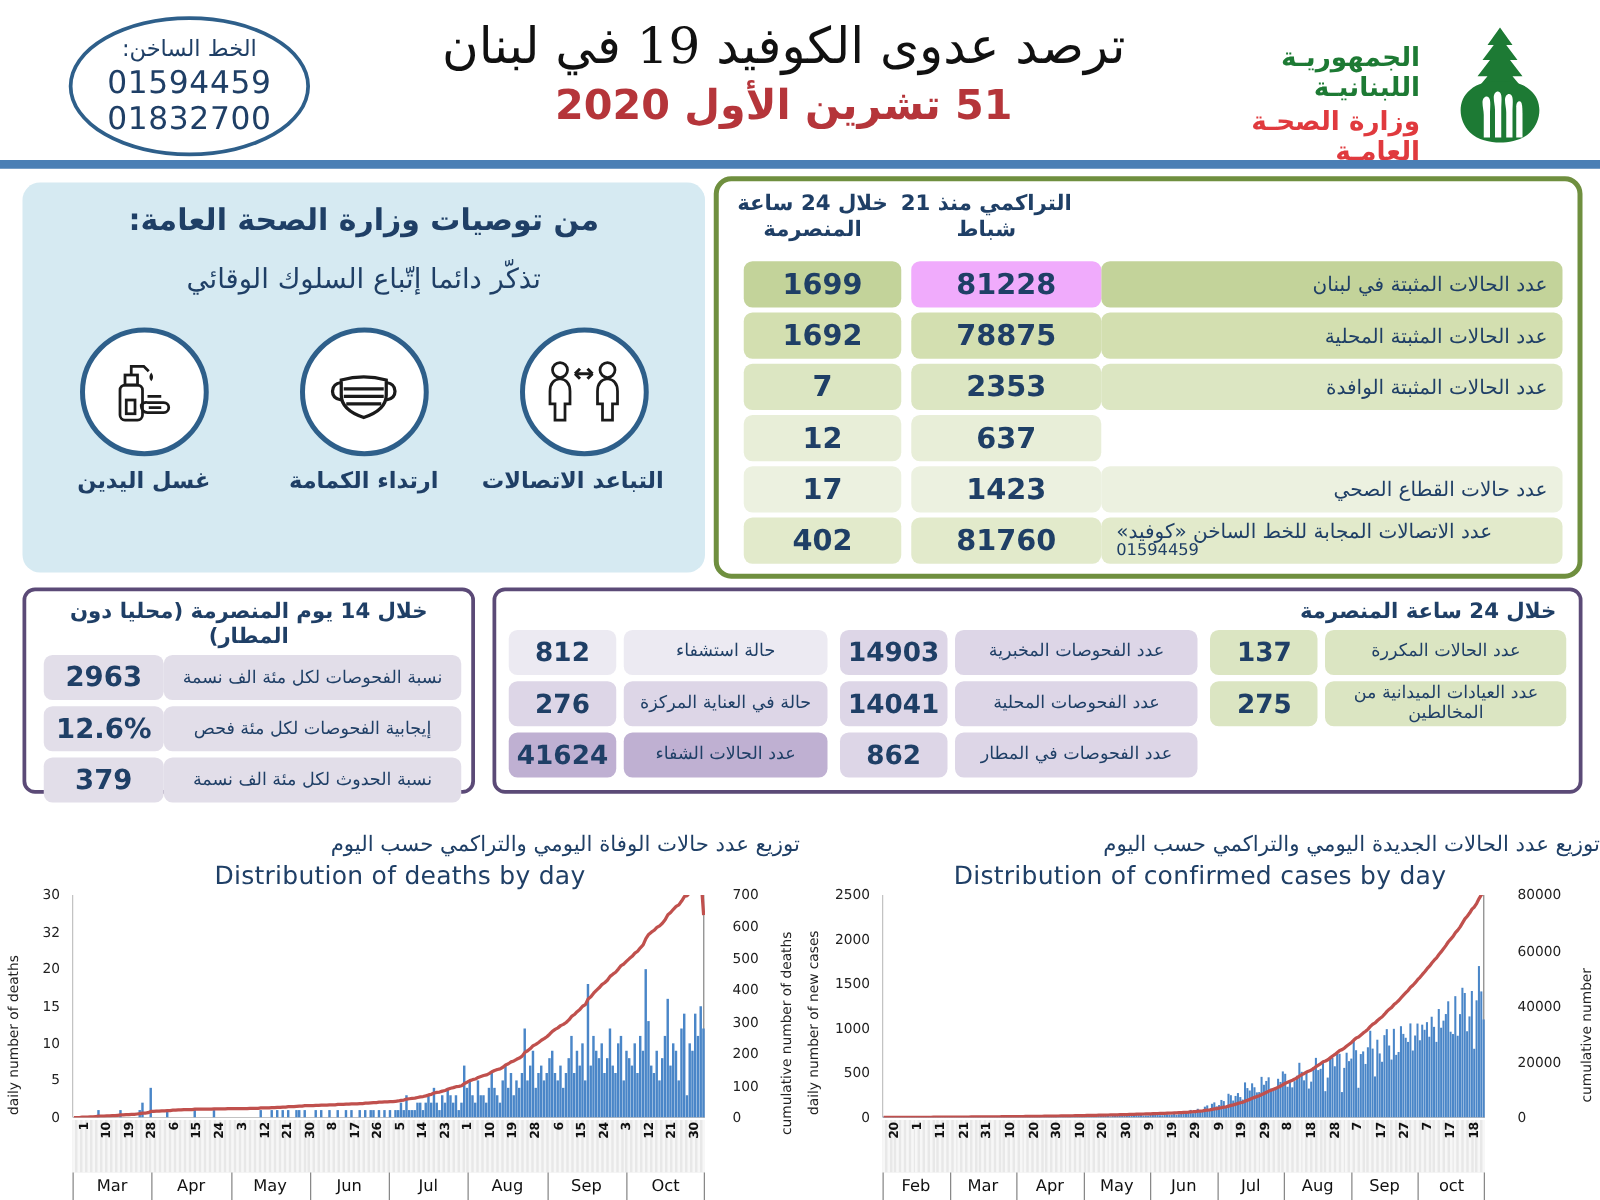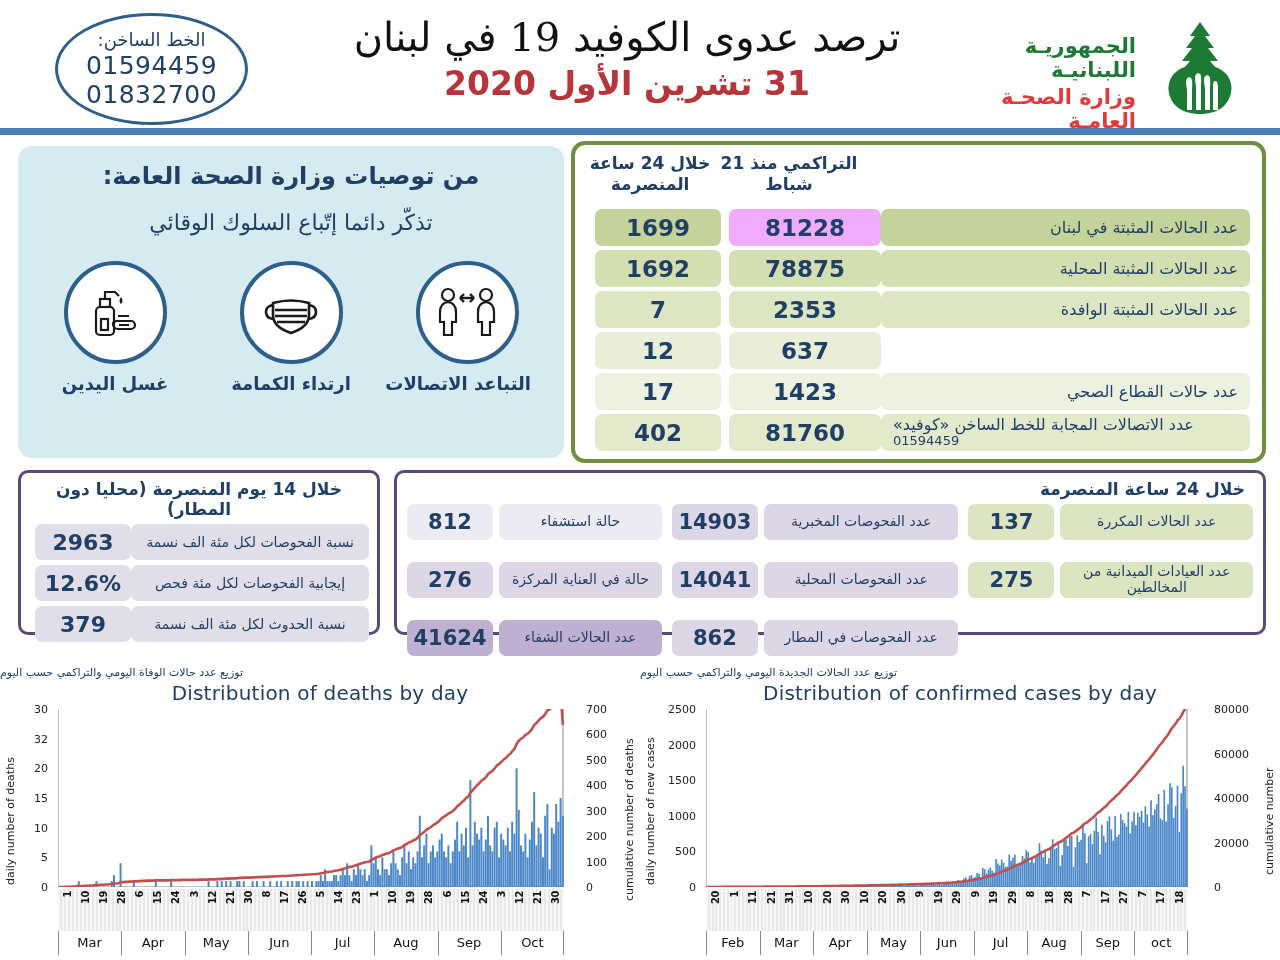--- a/index.html
+++ b/index.html
@@ -132,21 +132,21 @@
     position: absolute; left: 394px; top: 470px;
     width: 872px; height: 165px;
     border: 3px solid #5b4a77; border-radius: 10px; background: #fff;
     padding: 6px 10px;
   }
   .p24-title {
     text-align: right; font-size: 17px; font-weight: bold;
     color: #1f3f66; direction: rtl; margin-bottom: 5px; padding-right: 8px;
   }
   .p24-cols { display: flex; flex-direction: row-reverse; gap: 10px; }
-  .p24-col { display: flex; flex-direction: column; gap: 22px; }
+  .p24-col { display: flex; flex-direction: column; gap: 5px; }
   .col-a { width: 288px; }
   .col-b { width: 290px; }
   .col-c { width: 258px; }
   .p24-row { display: flex; flex-direction: row-reverse; align-items: center; gap: 6px; }
   .p24-val {
     width: 86px; height: 36px; border-radius: 7px;
     display: flex; align-items: center; justify-content: center;
     font-size: 21px; font-weight: bold; color: #1f3f66;
   }
   .p24-lbl {
@@ -158,21 +158,21 @@
   .sh-1 { background: #eceaf2; }
   .sh-2 { background: #ddd6e7; }
   .sh-3 { background: #bfb0d2; }
   .sh-g { background: #dbe5c2; }
 
   
   .chart-box { position: absolute; top: 660px; width: 640px; height: 300px; }
   .chart-left { left: 0; }
   .chart-right { left: 640px; }
   .ch-title-ar {
-    text-align: left; font-size: 11px; color: #1f3f66;
+    text-align: right; font-size: 17px; color: #1f3f66;
     direction: rtl; margin-top: 6px;
   }
   .ch-title-en {
     text-align: center; font-size: 20px; color: #1f3f66;
     direction: ltr; margin-top: 2px; letter-spacing: .2px;
   }
   .plot-area { position: relative; margin-top: 4px; height: 230px; direction: ltr; }
   .ylab-left, .ylab-right {
     position: absolute; font-size: 11px; color: #222;
     writing-mode: vertical-rl; transform: rotate(180deg);
@@ -212,21 +212,21 @@
   <div class="header">
 
     <div class="hotline-oval">
       <div class="hotline-label">الخط الساخن:</div>
       <div class="hotline-num">01594459</div>
       <div class="hotline-num">01832700</div>
     </div>
 
     <div class="title-wrap">
       <div class="title-main">ترصد عدوى الكوفيد 19 في لبنان</div>
-      <div class="title-date">31 تشرين الأول 2020</div>
+      <div class="title-date">51 تشرين الأول 2020</div>
     </div>
 
     <div class="logo">
       <div class="logo-text">
         <div class="logo-l1">الجمهوريـة اللبنانيـة</div>
         <div class="logo-l2">وزارة الصحـة العامـة</div>
       </div>
       <div class="logo-mark">
         <svg width="108" height="96" viewBox="0 0 108 96">
           <g fill="#1d7a34">

